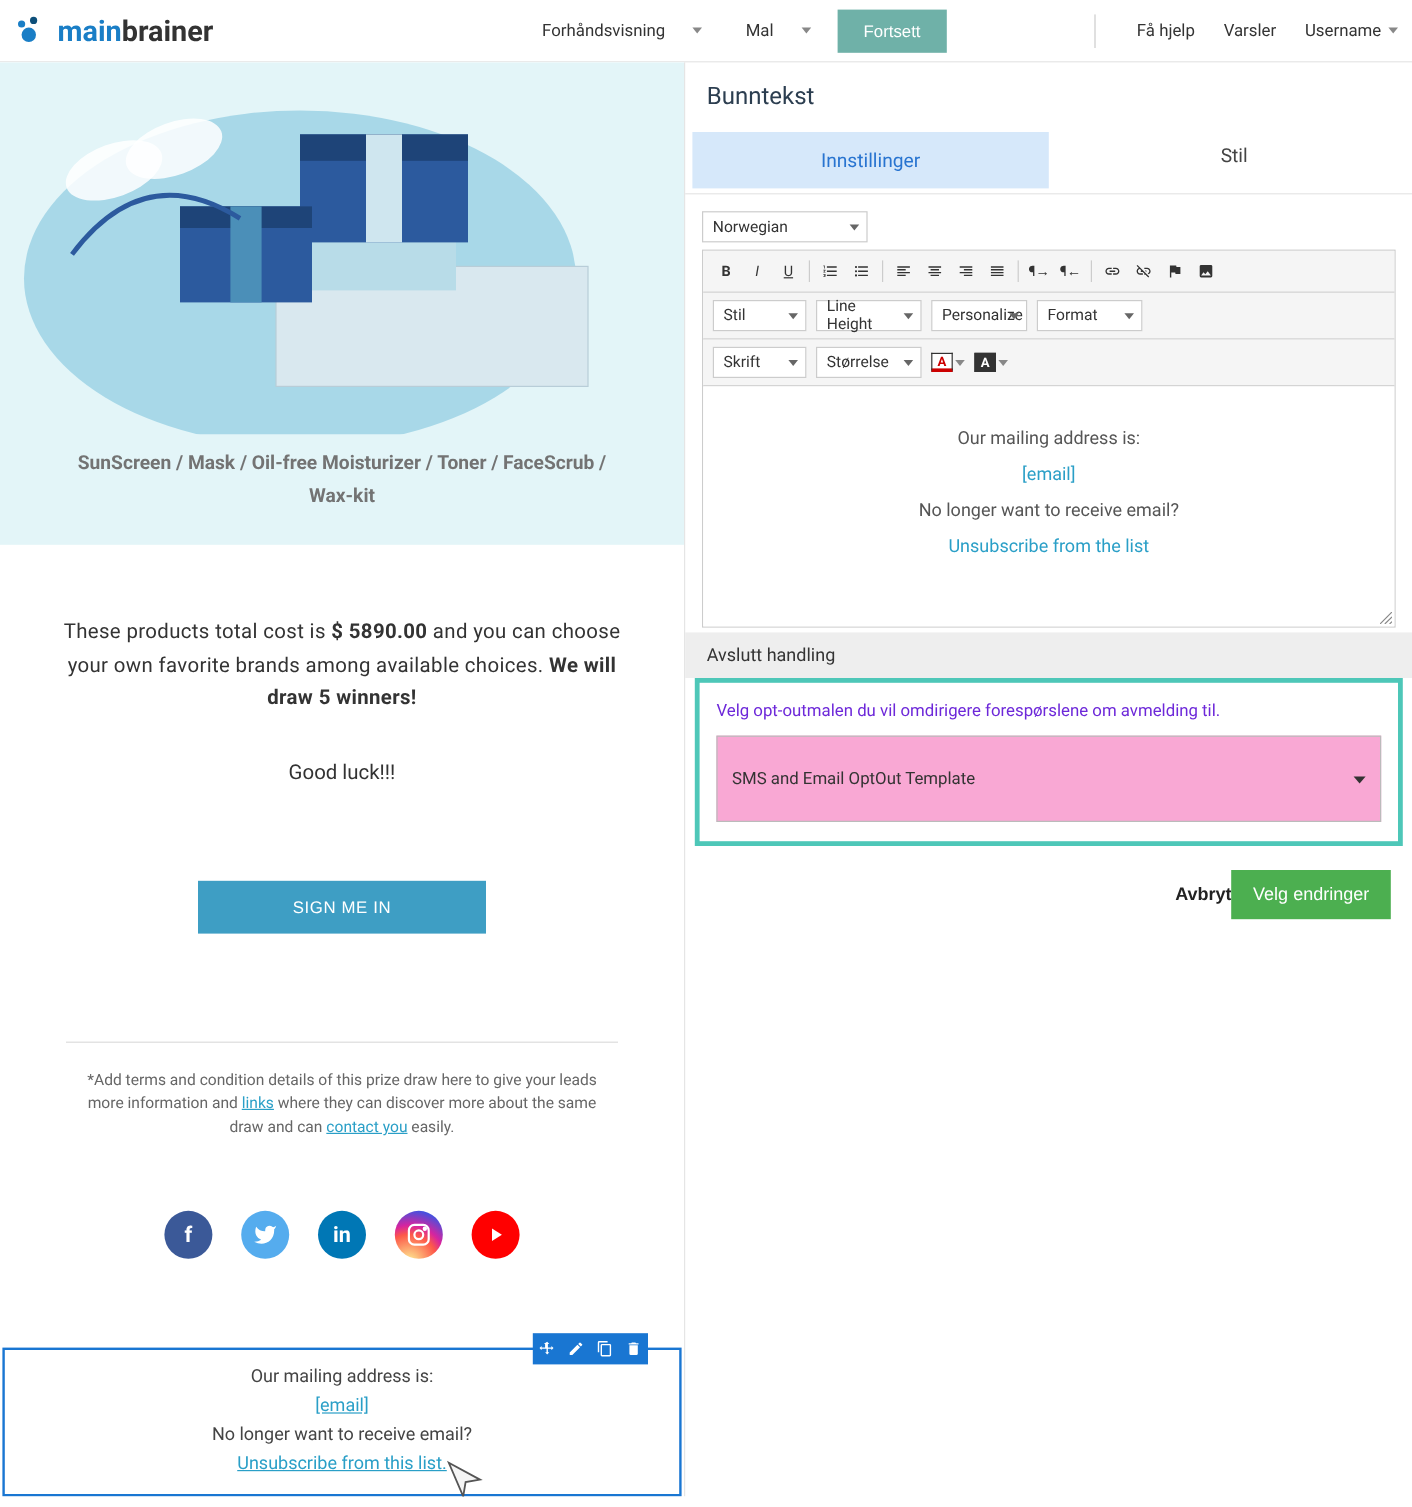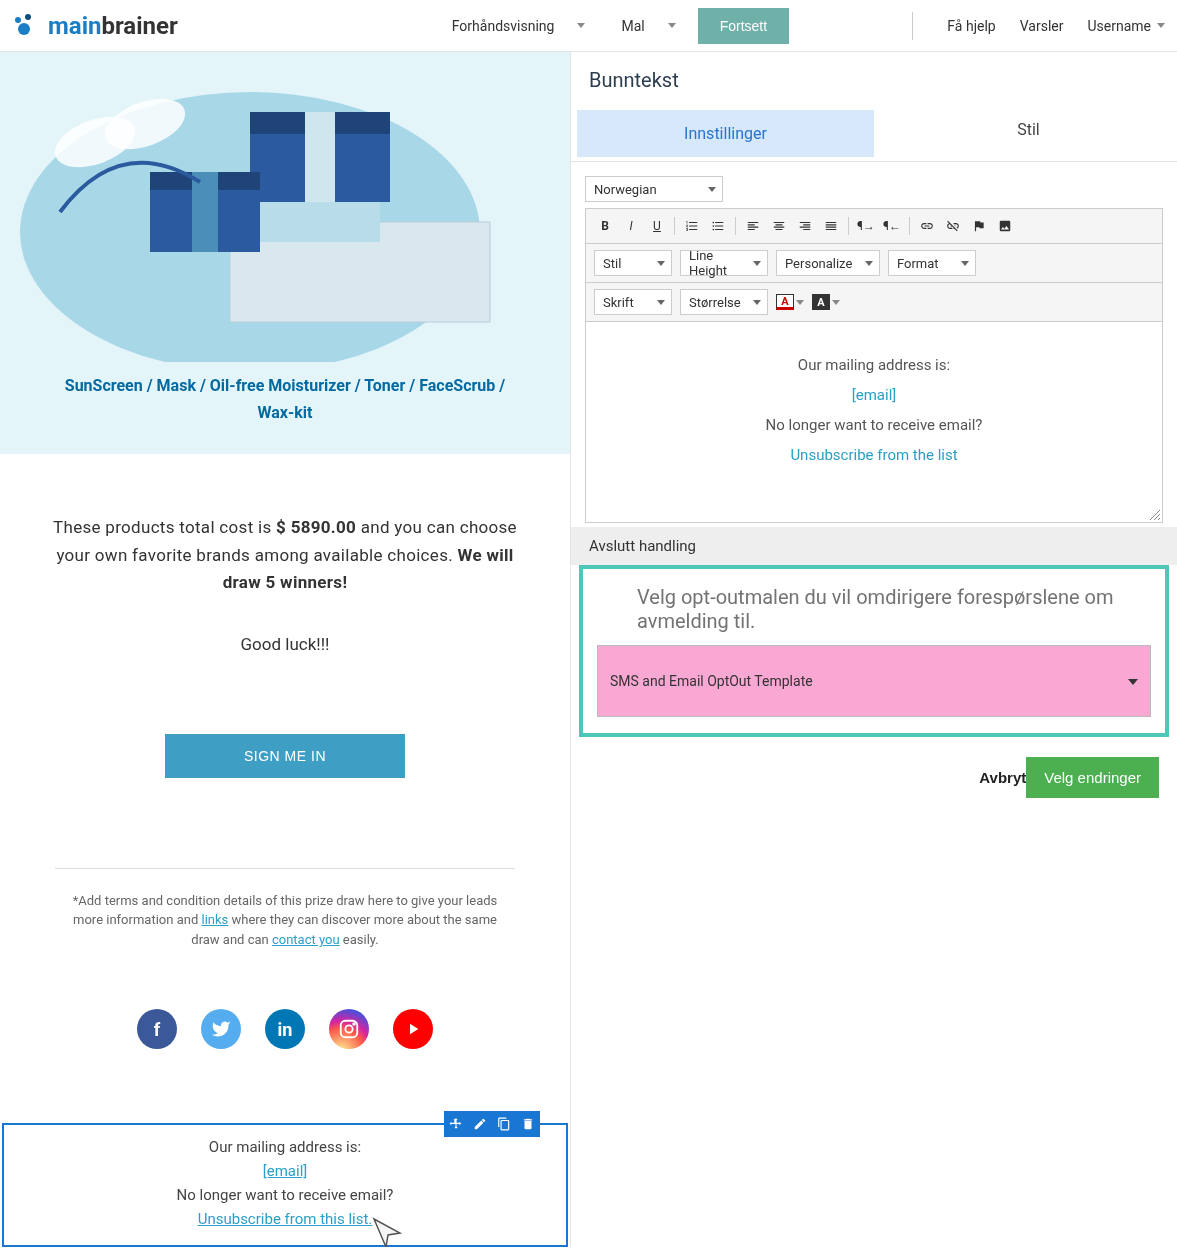--- a/index.html
+++ b/index.html
@@ -13,21 +13,21 @@
 .nav-btn { background: #6fb1a8; color: #fff; padding: 10px 22px; font-size: 14px; border: none; cursor: pointer; }
 .nav-right { margin-left: auto; display: flex; align-items: center; gap: 24px; font-size: 14px; }
 .nav-right > div { cursor: pointer; display: flex; align-items: center; gap: 6px; }
 .nav-sep { width: 1px; height: 28px; background: #ccc; margin-right: 10px; }
 .caret { width: 0; height: 0; border-left: 4px solid transparent; border-right: 4px solid transparent; border-top: 5px solid #888; display: inline-block; }
 
 .main { display: flex; }
 .preview { width: 570px; background: #fff; }
 .hero { background: #e3f5f8; padding-bottom: 18px; text-align: center; }
 .hero-img { width: 100%; height: 310px; position: relative; overflow: hidden; }
-.hero-products { font-size: 16px; font-weight: 700; color: #0369a1; padding: 10px 50px; line-height: 1.7; }
+.hero-products { font-size: 16px; font-weight: 700; color: #737373; padding: 10px 50px; line-height: 1.7; }
 .body-text { text-align: center; padding: 60px 50px 0; font-size: 17px; color: #333; line-height: 1.6; letter-spacing: 0.3px; }
 .body-text b { font-weight: 700; }
 .goodluck { text-align: center; font-size: 17px; margin-top: 38px; }
 .sign-btn { display: block; margin: 80px auto 90px; background: #3e9ec4; color: #fff; border: none; padding: 14px 0; width: 240px; font-size: 14px; font-weight: 500; letter-spacing: 0.5px; cursor: pointer; }
 .divider { height: 1px; background: #ddd; margin: 0 55px; }
 .terms { font-size: 13px; color: #666; text-align: center; padding: 22px 60px 0; line-height: 1.5; }
 .terms a { color: #2a9fc7; text-decoration: underline; }
 .social { display: flex; justify-content: center; gap: 24px; padding: 60px 0 50px; }
 .social-icon { width: 40px; height: 40px; border-radius: 50%; display: flex; align-items: center; justify-content: center; color: #fff; font-weight: 700; font-size: 18px; }
 .fb { background: #3b5998; }
@@ -57,21 +57,21 @@
 .tsep { width: 1px; height: 18px; background: #ccc; margin: 0 2px; }
 .tselect { height: 26px; border: 1px solid #ccc; padding: 2px 22px 2px 8px; font-size: 13px; background: #fff; cursor: pointer; position: relative; display: flex; align-items: center; }
 .tselect::after { content: ""; position: absolute; right: 6px; top: 50%; margin-top: -2px; width: 0; height: 0; border-left: 4px solid transparent; border-right: 4px solid transparent; border-top: 5px solid #666; }
 .toolbar-row2 { display: flex; gap: 8px; padding: 6px 8px; background: #f5f5f5; border-bottom: 1px solid #ccc; flex-wrap: wrap; align-items: center; }
 .editor-body { min-height: 200px; padding: 28px 20px; text-align: center; font-size: 15px; color: #555; line-height: 2; position: relative; background: #fff; }
 .editor-body a { color: #2a9fc7; text-decoration: none; }
 .resize { position: absolute; right: 2px; bottom: 2px; width: 10px; height: 10px; }
 
 .section { background: #eee; padding: 10px 18px; font-size: 15px; color: #333; margin-top: 4px; }
 .optout-box { border: 4px solid #4ec7b8; margin: 0 8px; padding: 16px 14px 16px; }
-.optout-label { font-size: 20px; color: #737373; margin-bottom: 12px; margin-left: 40px; }
+.optout-label { font-size: 14px; color: #6d28d9; margin-bottom: 12px; }
 .optout-select { width: 100%; padding: 27px 12px; border: 1px solid #bbb; font-size: 14px; background: #f9a8d4; cursor: pointer; position: relative; }
 .optout-select::after { content: ""; position: absolute; right: 12px; top: 50%; margin-top: -2px; width: 0; height: 0; border-left: 5px solid transparent; border-right: 5px solid transparent; border-top: 6px solid #333; }
 
 .actions { display: flex; justify-content: flex-end; align-items: center; padding: 20px 18px; }
 .btn-cancel { background: none; border: none; font-size: 15px; font-weight: 700; color: #222; cursor: pointer; }
 .btn-save { background: #4caf50; color: #fff; border: none; padding: 12px 18px; font-size: 15px; font-weight: 500; cursor: pointer; }
 
 .color-swatch { width: 18px; height: 16px; display: inline-flex; align-items: center; justify-content: center; font-size: 11px; font-weight: 700; border: 1px solid #333; position: relative; }
 </style>
 </head>
@@ -272,21 +272,21 @@
             </svg>
           </div>
       </div>
       <div class="toolbar-row2">
         <div class="tselect" style="width:78px">
             <span>Stil</span>
           </div>
         <div class="tselect" style="width:88px">
             <span>Line Height</span>
           </div>
-        <div class="tselect" style="width:104px">
+        <div class="tselect" style="width:80px">
             <span>Personalize</span>
           </div>
         <div class="tselect" style="width:88px">
             <span>Format</span>
           </div>
       </div>
       <div class="toolbar-row2">
         <div class="tselect" style="width:78px">
             <span>Skrift</span>
           </div>

